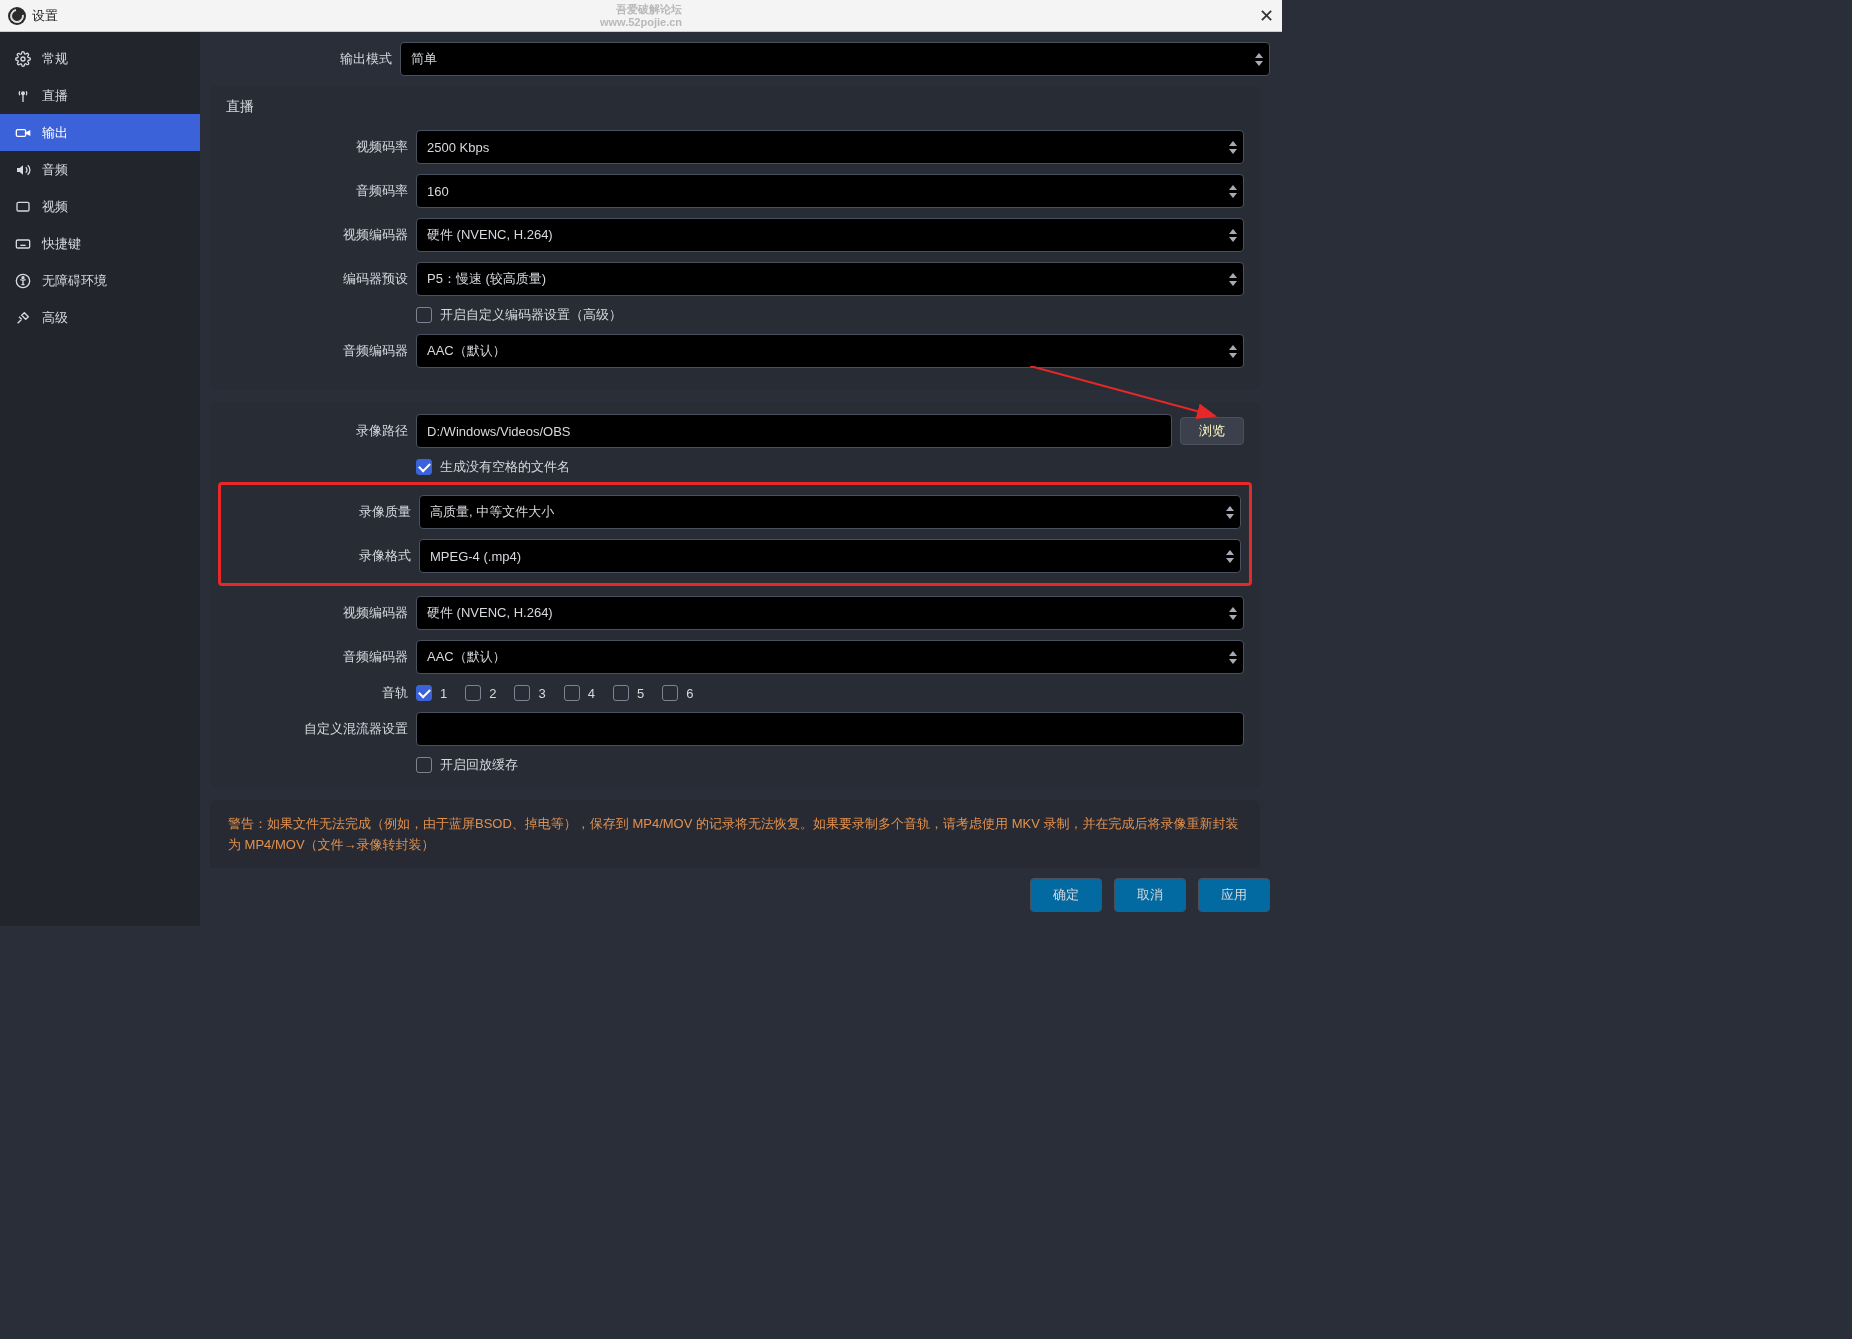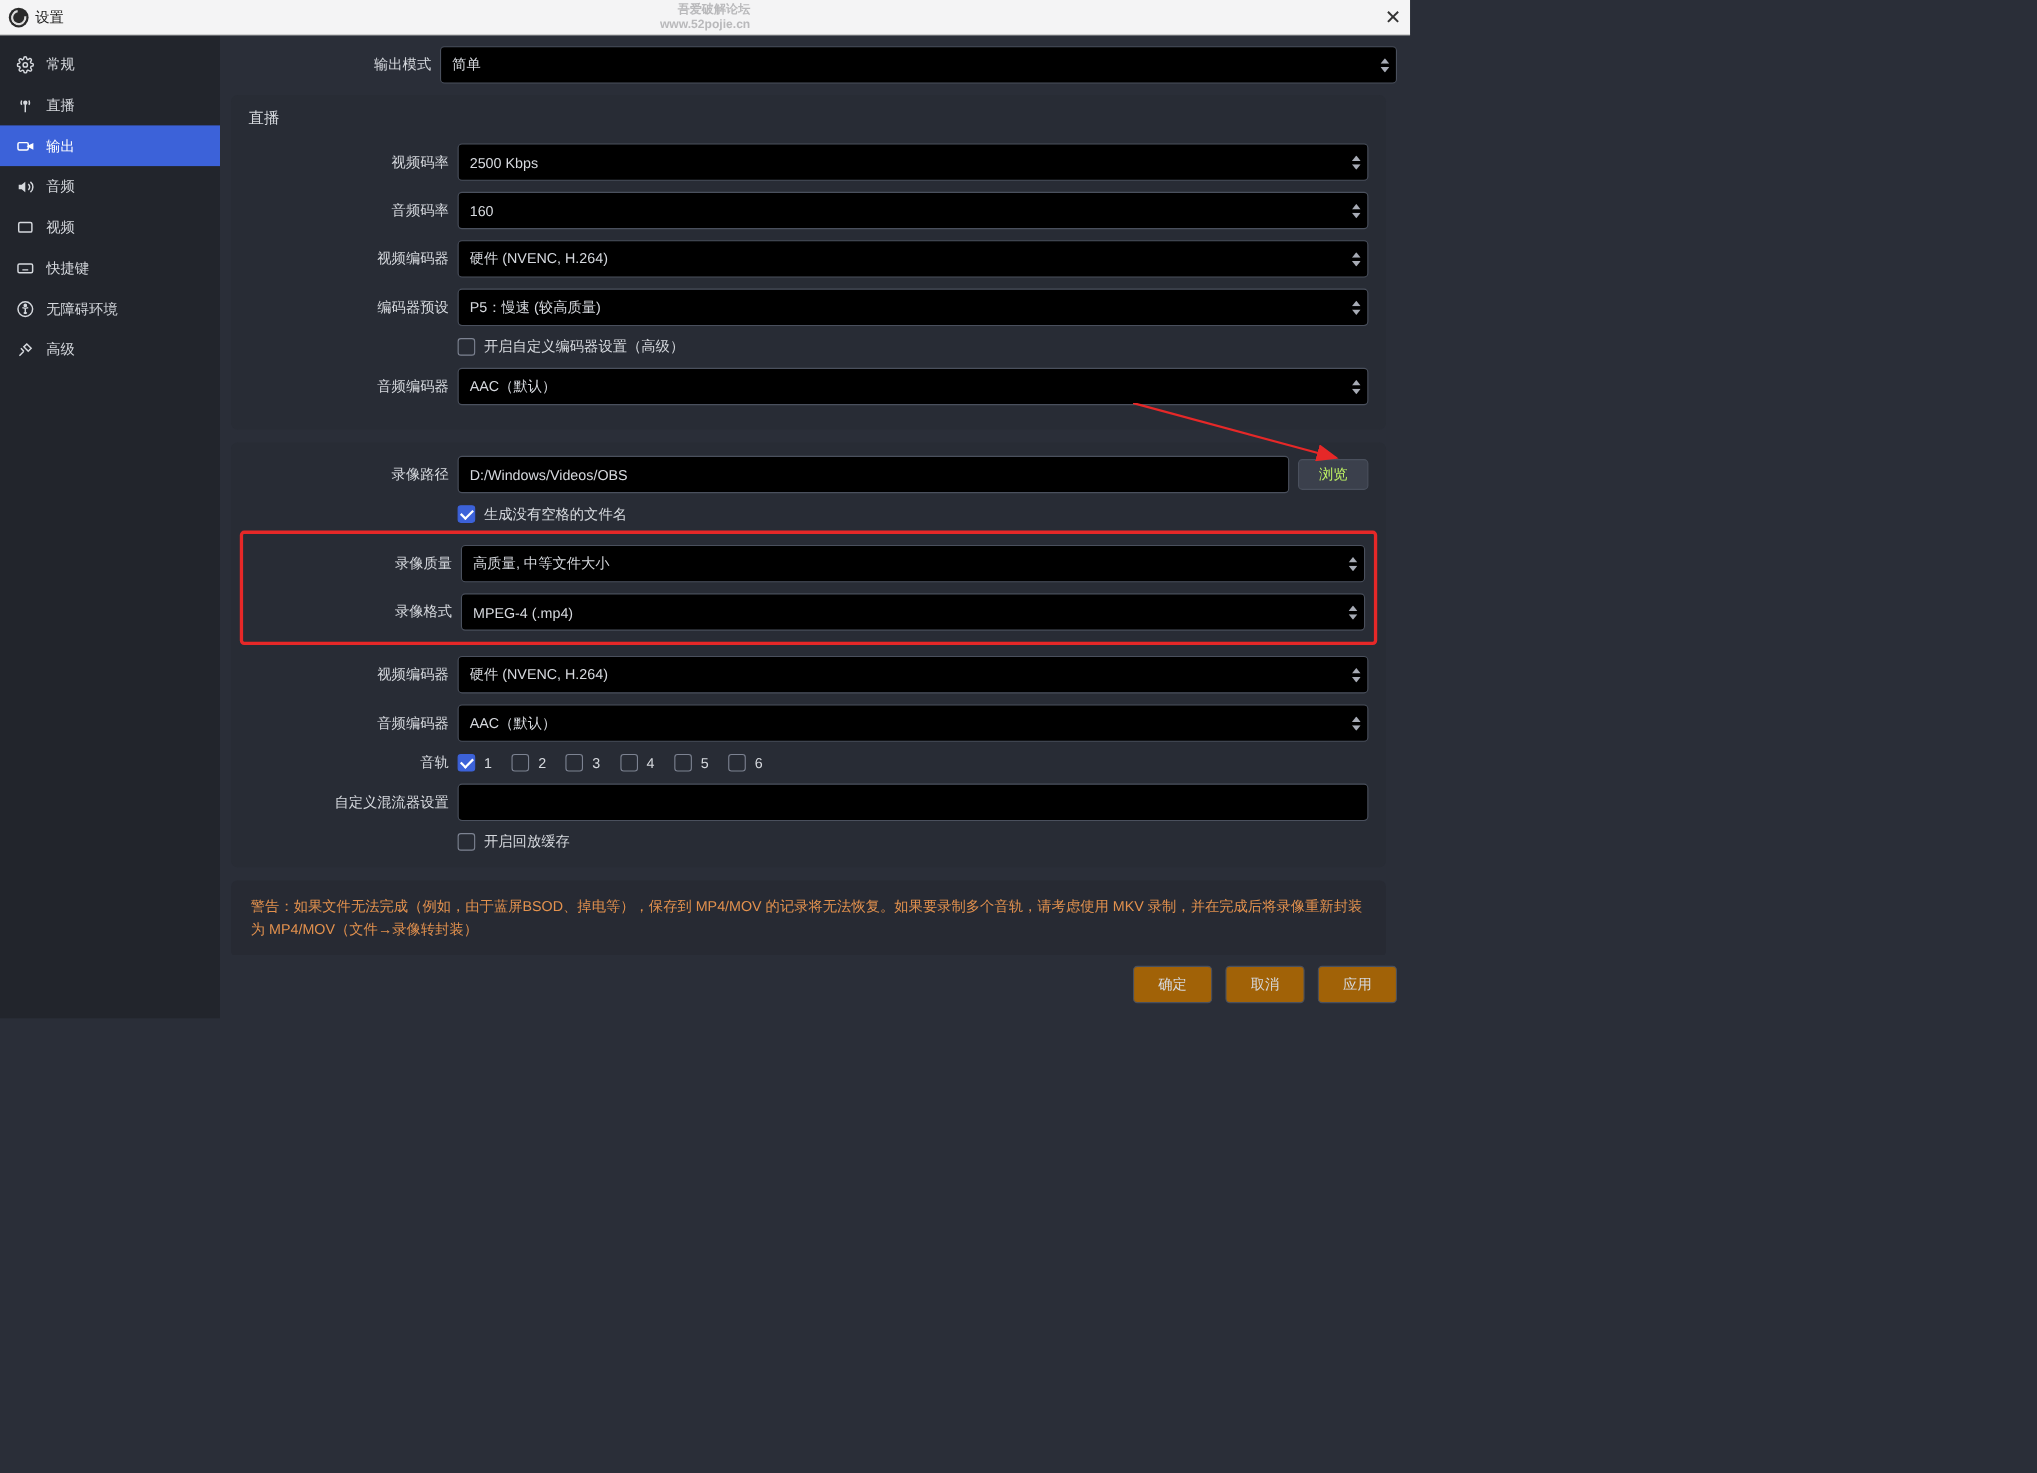--- a/index.html
+++ b/index.html
@@ -178,21 +178,21 @@
   transform: rotate(45deg) translate(-1px, -1px);
 }
 
 .browse-btn {
   margin-left: 8px;
   height: 28px;
   padding: 0 18px;
   background: #3b404c;
   border: 1px solid #4a505d;
   border-radius: 4px;
-  color: #bef264;
+  color: #fef9c3;
   display: flex;
   align-items: center;
   cursor: pointer;
 }
 
 .highlight-box {
   border: 3px solid #e62828;
   border-radius: 4px;
   padding: 10px 8px 6px 8px;
   margin: -4px -8px 10px -8px;
@@ -216,21 +216,21 @@
 
 .footer {
   display: flex;
   justify-content: flex-end;
   gap: 12px;
   padding: 10px 0 14px 0;
 }
 .footer button {
   height: 34px;
   padding: 0 22px;
-  background: #a16207;
+  background: #0369a1;
   border: 1px solid #4a505d;
   border-radius: 4px;
   color: #d6d9de;
   cursor: pointer;
   font-size: 13px;
 }
 
 
 .scroll::-webkit-scrollbar { width: 10px; }
 .scroll::-webkit-scrollbar-track { background: #22252c; }

